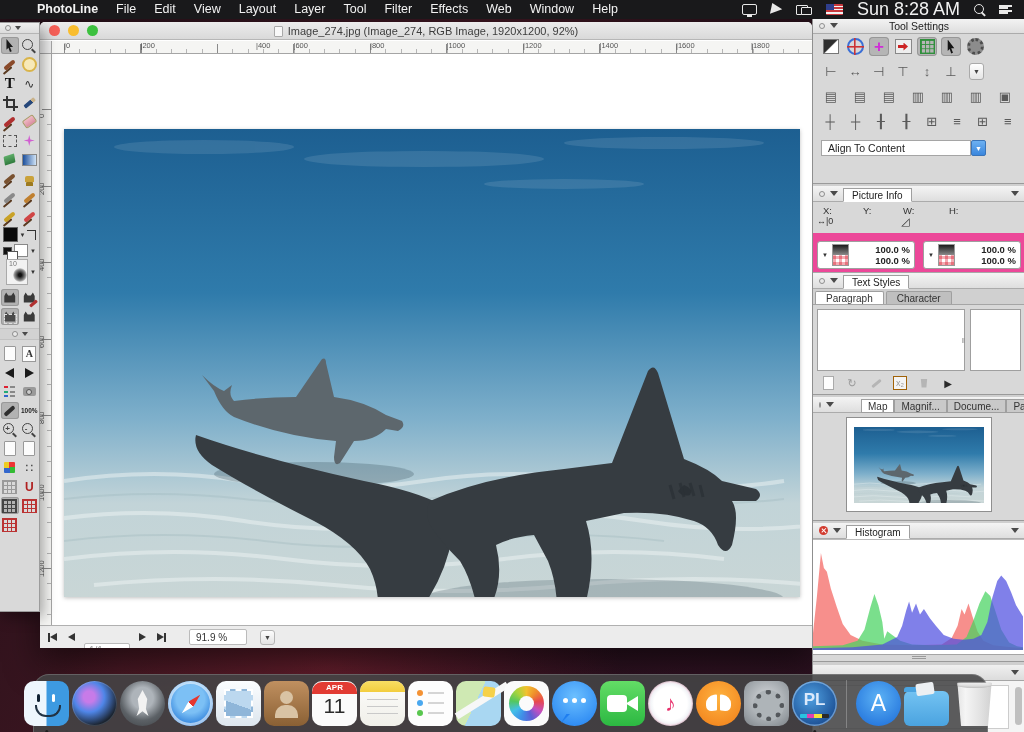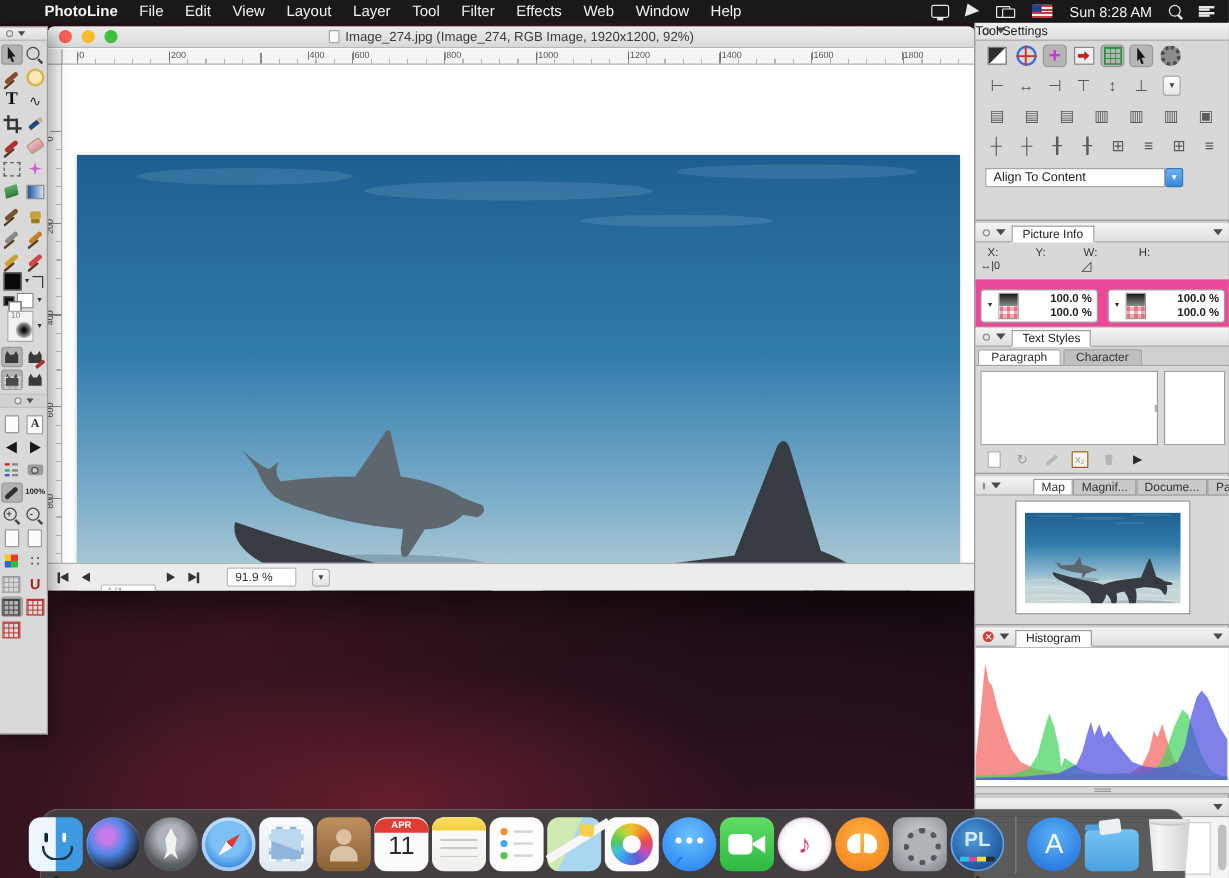--- a/index.html
+++ b/index.html
@@ -23,30 +23,30 @@
   .mb-right { margin-left:auto; display:flex; align-items:center; gap:14px; padding-right:12px; }
   .mi-display { width:15px; height:11px; border:1.4px solid #e8e8e8; border-radius:2px; position:relative; }
   .mi-display::after{ content:""; position:absolute; left:4px; bottom:-3.4px; width:5px; height:2px; background:#e8e8e8; }
   .mi-glider { width:0; height:0; border-left:11px solid #e8e8e8; border-top:4px solid transparent; border-bottom:7px solid transparent; transform:rotate(12deg); }
   .mi-dual { width:16px; height:10px; position:relative; }
   .mi-dual::before{ content:""; position:absolute; left:0; top:0; width:10px; height:8px; border:1.3px solid #e8e8e8; border-radius:1px; }
   .mi-dual::after{ content:""; position:absolute; right:0; bottom:0; width:9px; height:6px; border:1.3px solid #e8e8e8; border-radius:1px; background:#19191b; }
   .mi-flag { width:17px; height:11px; border-radius:1px; position:relative;
     background:repeating-linear-gradient(180deg,#c8383d 0 1.6px,#f2f2f2 1.6px 3.2px); }
   .mi-flag::before{ content:""; position:absolute; left:0; top:0; width:8px; height:6px; background:#2f3e8c; }
-  .mi-clock{ font-size:12px; }
+  .mi-clock{ font-size:18px; }
   .mi-search{ width:11px; height:11px; position:relative; }
   .mi-search::before{ content:""; position:absolute; left:0; top:0; width:8px; height:8px; border:1.6px solid #e8e8e8; border-radius:50%; }
   .mi-search::after{ content:""; position:absolute; right:0; bottom:0; width:4.5px; height:1.8px; background:#e8e8e8; transform:rotate(45deg); }
   .mi-nc { width:13px; height:11px; display:flex; flex-direction:column; justify-content:space-between; padding:1px 0; }
   .mi-nc i { display:block; height:1.6px; background:#e8e8e8; }
   .mi-nc i:nth-child(1){ width:13px;} .mi-nc i:nth-child(2){ width:9px;} .mi-nc i:nth-child(3){ width:13px;} .mi-nc i:nth-child(4){ width:9px;}
 
   
-  .doc-window { position:absolute; left:40px; top:22px; width:772px; height:470px;
+  .doc-window { position:absolute; left:40px; top:22px; width:772px; height:626px;
     background:#fff; border-radius:5px 5px 0 0; box-shadow:0 14px 34px rgba(0,0,0,.55);
     z-index:10; overflow:hidden; }
   .titlebar { height:18px; background:linear-gradient(#ececec,#d9d9d9); border-bottom:1px solid #b6b6b6;
     display:flex; align-items:center; position:relative; }
   .tl { width:11px; height:11px; border-radius:50%; margin-left:8px; }
   .tl.red{ background:#f45f57; margin-left:9px;} .tl.yellow{ background:#f9bd2e;} .tl.green{ background:#3cc13f;}
   .win-title { position:absolute; left:0; right:0; text-align:center; font-size:11px; color:#3c3c3c; }
   .win-title .doc-ic { display:inline-block; width:9px; height:11px; background:#f8f8f8; border:1px solid #a9a9a9; border-radius:1px; vertical-align:-2px; margin-right:5px; }
   .hruler { position:absolute; left:12px; right:0; top:19px; height:13px; background:#f5f5f3; border-bottom:1px solid #a5a5a5;
     background-image:
@@ -141,21 +141,21 @@
   .brush-prev .blob{ position:absolute; left:6px; top:8px; width:14px; height:14px; border-radius:50%;
       background:radial-gradient(circle,#111 15%,rgba(17,17,17,.45) 55%,rgba(17,17,17,0) 75%); }
   .pal-div { height:12px; display:flex; align-items:center; justify-content:center; gap:4px; border-top:1px solid #c2c2c2; border-bottom:1px solid #c2c2c2; margin:2px 0; background:#d2d2d2;}
 
   
   .rpanel-col { position:absolute; left:812px; top:18px; width:212px; bottom:0; background:#cfcfcf; z-index:15; border-left:1px solid #8f8f8f; }
   .panel { position:absolute; left:0; width:212px; background:#d8d8d8; border-bottom:1px solid #9a9a9a; }
   .p-head { height:16px; background:linear-gradient(#f4f4f4,#dedede); border-bottom:1px solid #ababab;
      display:flex; align-items:center; gap:5px; padding:0 6px; position:relative; }
   .p-title-tab { background:#fff; border:1px solid #9f9f9f; border-bottom-color:#fff; font-size:10px; color:#222; padding:0 8px; height:14px; line-height:13px; margin-top:2px; }
-  .p-title-plain { font-size:10.5px; color:#222; position:absolute; left:0; right:0; }
+  .p-title-plain { font-size:10.5px; color:#222; position:absolute; left:0; right:0; text-align:center; }
   .p-tri-r { margin-left:auto; }
   .close-red { width:9px; height:9px; background:#d23b2f; border-radius:50%; position:relative; }
   .close-red::before,.close-red::after{ content:""; position:absolute; left:1.8px; top:3.8px; width:5.5px; height:1.2px; background:#fff; }
   .close-red::before{ transform:rotate(45deg);} .close-red::after{ transform:rotate(-45deg);}
   .grip { position:absolute; left:50%; transform:translateX(-50%); width:14px; height:3px;
       border-top:1px solid #9a9a9a; border-bottom:1px solid #9a9a9a; }
 
   
   .ts-row { display:flex; align-items:center; gap:4px; padding:3px 8px; }
   .ts-ic { width:20px; height:19px; display:flex; align-items:center; justify-content:center; border-radius:4px; font-size:13px; color:#555; position:relative; }

